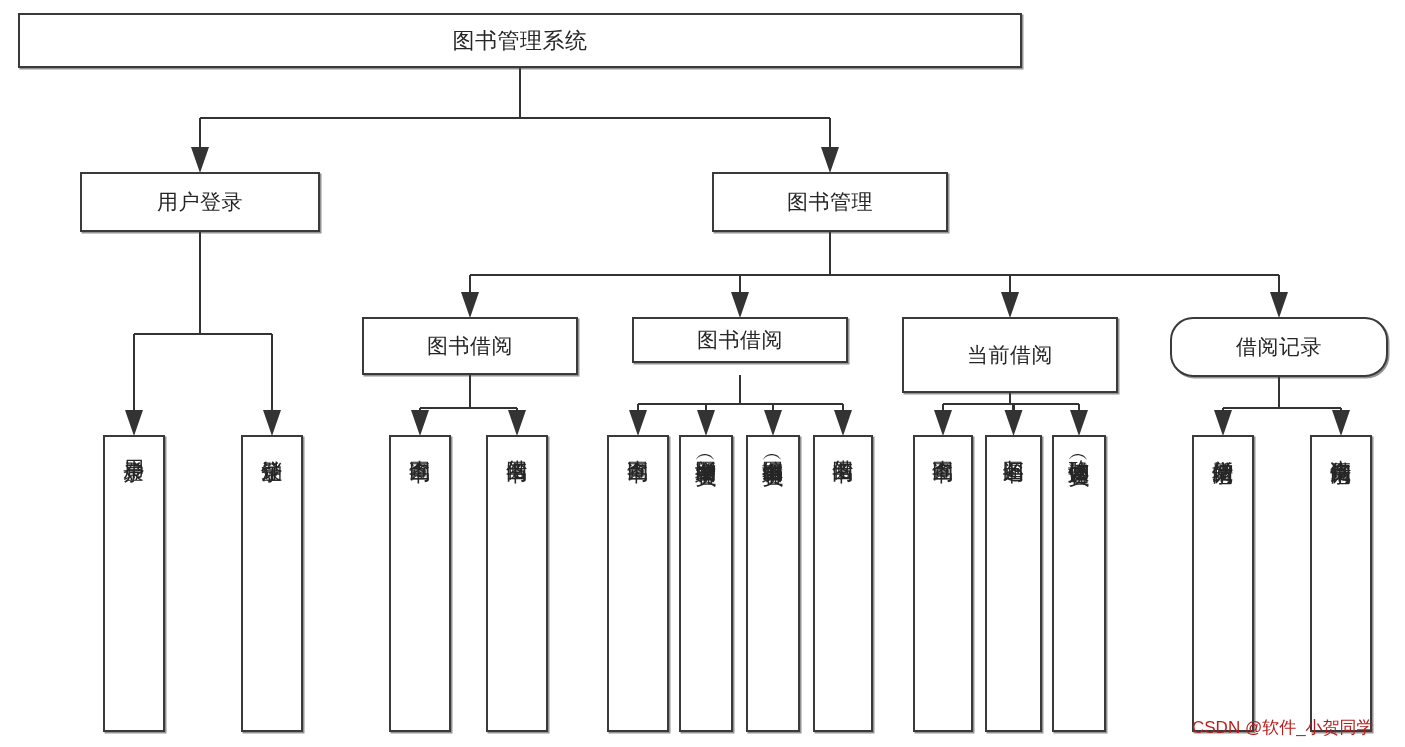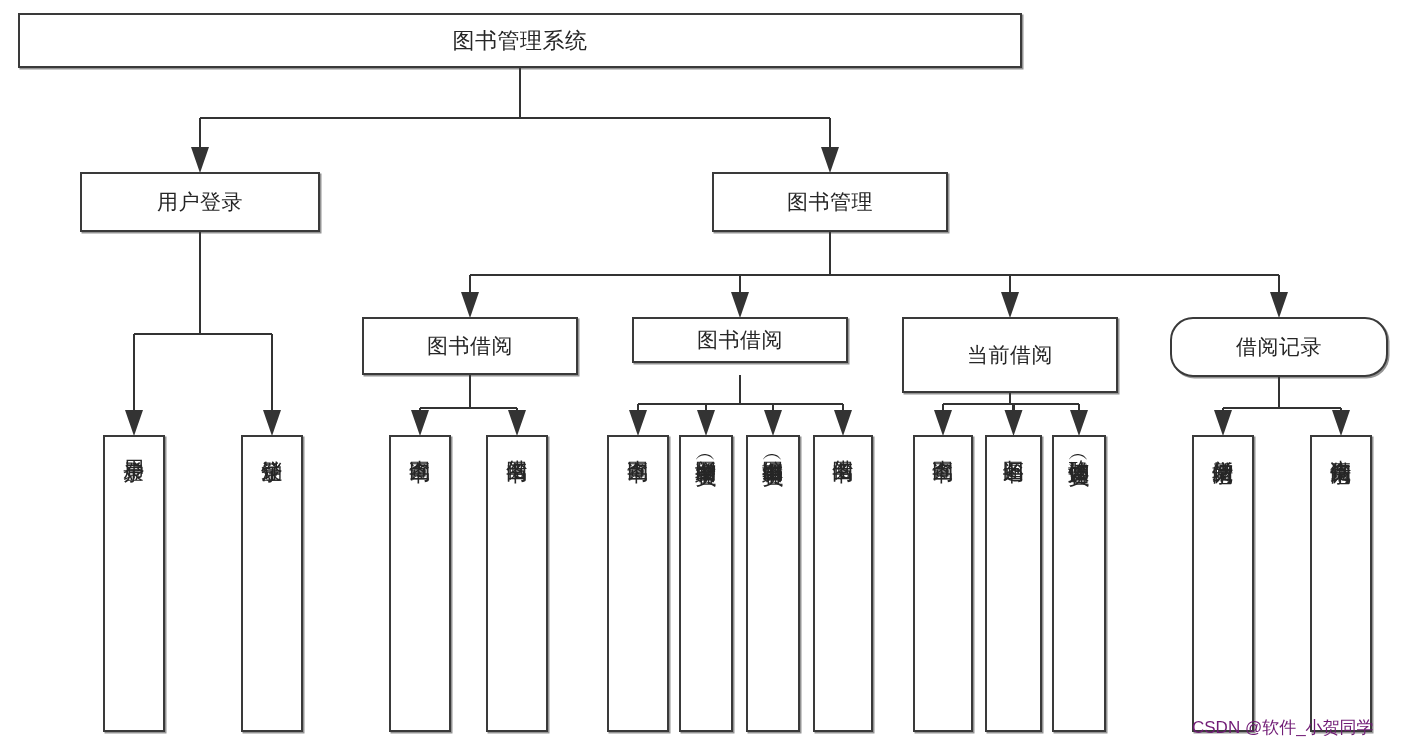--- a/index.html
+++ b/index.html
@@ -59,21 +59,21 @@
     line-height: 1.12;
     writing-mode: vertical-rl;
     text-orientation: upright;
     white-space: nowrap;
     height: auto;
     letter-spacing: 1px;
   }
   .watermark {
     position: absolute;
     font-size: 17px;
-    color: #701a75;
+    color: #b91c1c;
     white-space: nowrap;
     font-family: "Liberation Sans", "DejaVu Sans", sans-serif;
   }
 </style>
 </head>
 <body>
 
 <div id="canvas">
   <svg class="edges" viewBox="0 0 1405 747">
       <line x1="520" y1="68" x2="520" y2="118" stroke="#333333" stroke-width="2.4" shape-rendering="crispEdges"></line>

